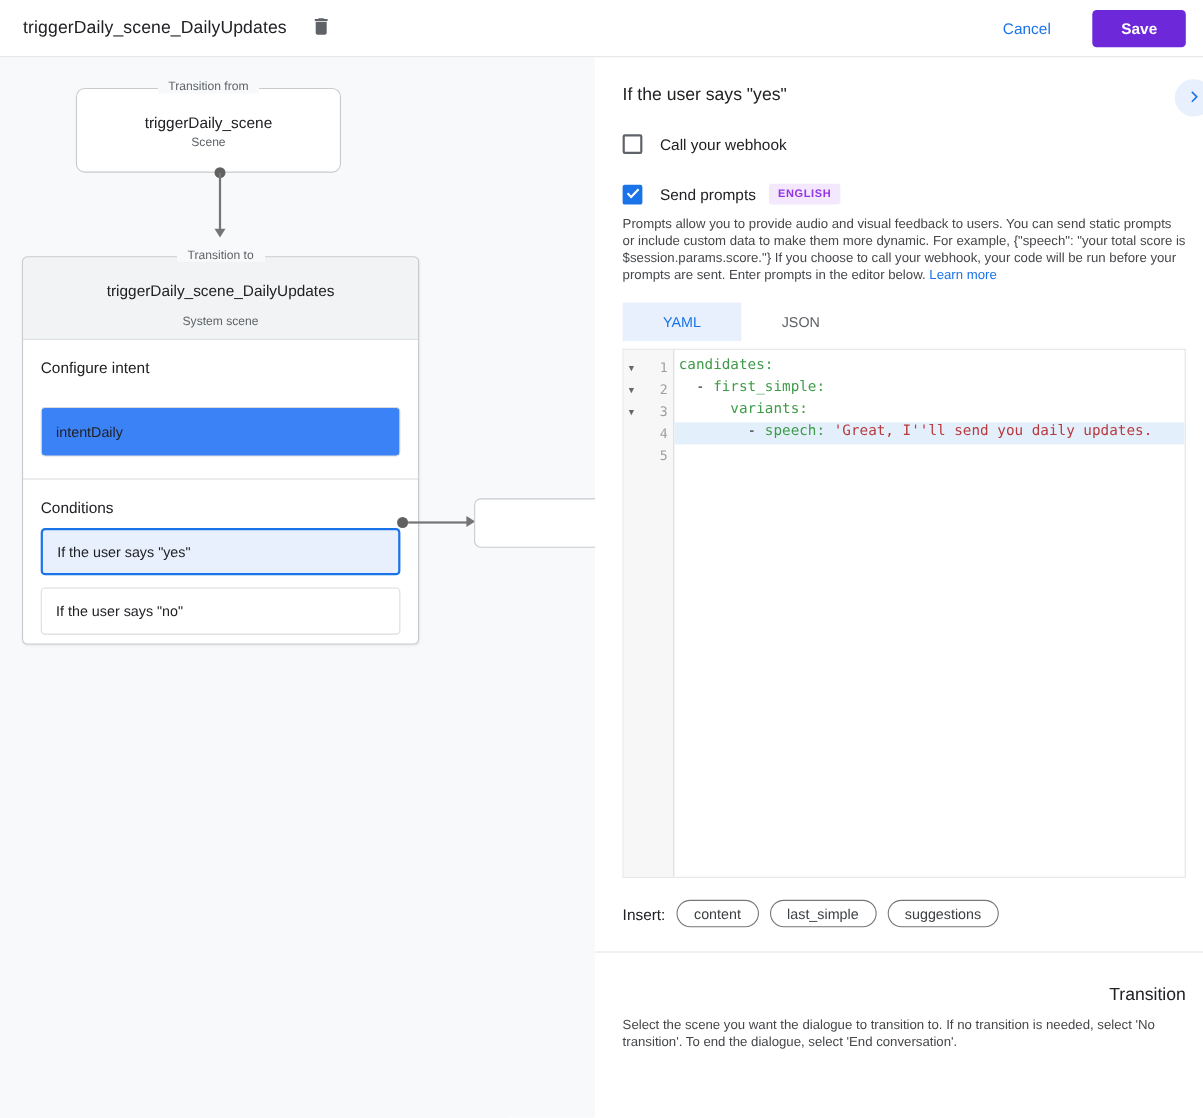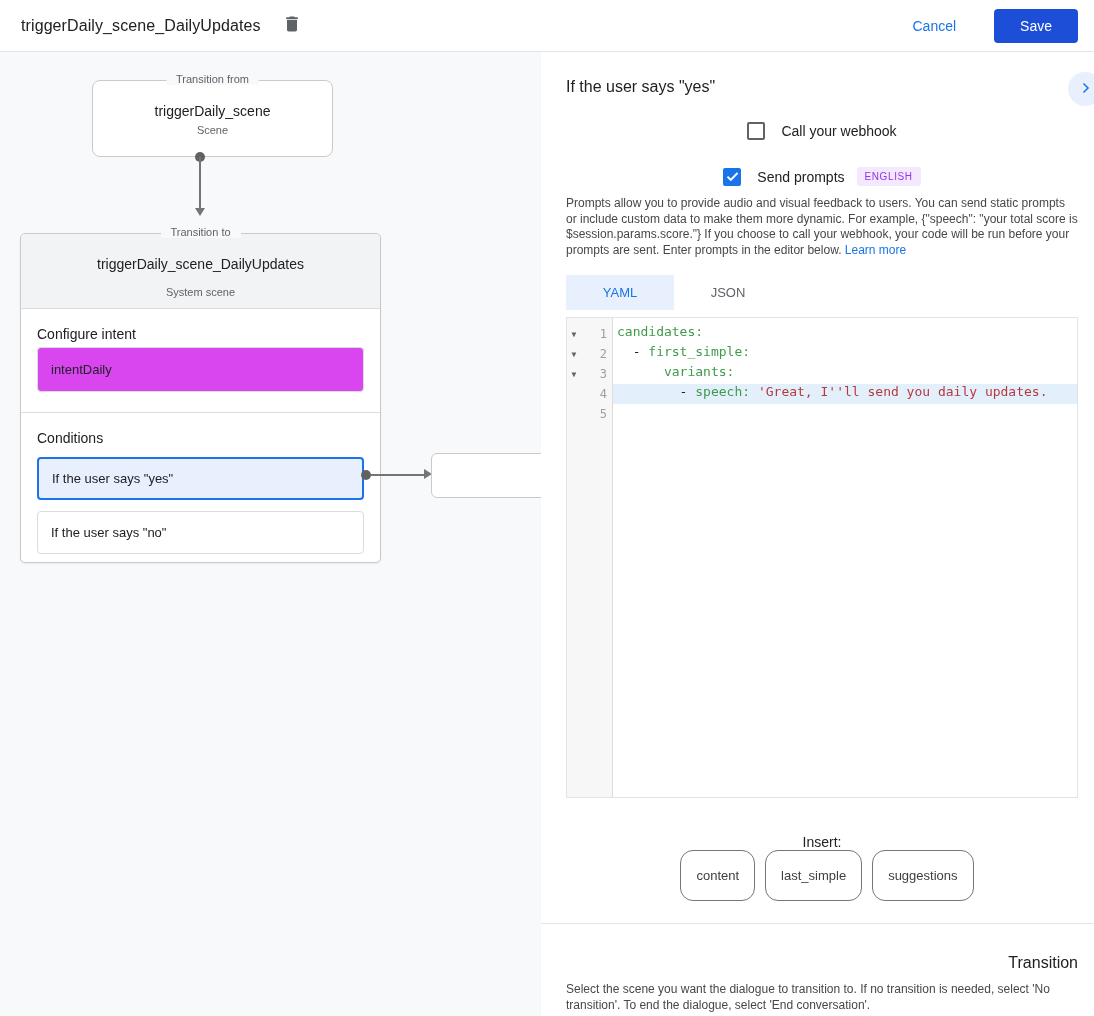--- a/index.html
+++ b/index.html
@@ -8,72 +8,72 @@
 
   
   .topbar { position:absolute; left:0; top:0; width:1094px; height:52px; background:#fff;
     border-bottom:1px solid #e4e6e8; display:flex; align-items:center; padding:0 16px; z-index:5; }
   .topbar h1 { font-size:16px; font-weight:500; letter-spacing:.1px; margin-left:5px; }
   .trash-btn { margin-left:14px; width:34px; height:34px; border:none; background:transparent;
     display:flex; align-items:center; justify-content:center; cursor:pointer; border-radius:50%; }
   .topbar .spacer { flex:1; }
   .btn-cancel { border:none; background:transparent; color:#1a73e8; font-size:14px; font-weight:500;
     padding:8px 16px; cursor:pointer; font-family:inherit; }
-  .btn-save { border:none; background:#1d4ed8; color:#fff; font-size:14px; font-weight:400;
+  .btn-save { border:none; background:#6d28d9; color:#fff; font-size:14px; font-weight:700;
     padding:9px 26px; border-radius:4px; margin-left:22px; cursor:pointer; font-family:inherit; }
 
   
   .left-panel { position:absolute; left:0; top:52px; width:541px; height:964px;
     background:#f8f9fa; overflow:hidden; }
   .legend { position:absolute; top:-8px; left:50%; transform:translateX(-50%);
     background:#f8f9fa; padding:0 10px; font-size:11px; color:#5f6368; white-space:nowrap; }
-  .from-box { position:absolute; left:92px; top:28px; width:241px; height:77px;
+  .from-box { position:absolute; left:69px; top:28px; width:241px; height:77px;
     background:#fff; border:1px solid #c8cace; border-radius:8px; text-align:center; }
   .from-box .node-title { font-size:14px; margin-top:22px; }
   .from-box .node-sub { font-size:11px; color:#5f6368; margin-top:5px; }
   .node-dot { position:absolute; width:10px; height:10px; border-radius:50%; background:#616161; }
   .v-line { position:absolute; left:199px; top:105px; width:2px; height:52px; background:#757575; }
   .arrow-down { position:absolute; left:195px; top:156px; width:0; height:0;
     border-left:5px solid transparent; border-right:5px solid transparent; border-top:8px solid #757575; }
 
   .scene-card { position:absolute; left:20px; top:181px; width:361px; background:#fff;
     border:1px solid #c8cace; border-radius:5px; box-shadow:0 1px 2px rgba(60,64,67,.08); }
   .scene-card-header { background:#f1f3f4; border-bottom:1px solid #dadce0; height:75px;
     text-align:center; border-radius:5px 5px 0 0; }
   .scene-card-header .node-title { font-size:14px; padding-top:22px; }
   .scene-card-header .node-sub { font-size:11px; color:#5f6368; margin-top:14px; }
   .scene-card-body { padding:17px 16px 8px; }
   .section-label { font-size:14px; color:#202124; }
-  .intent-box { margin-top:5px; height:45px; border:1px solid #dadce0; border-radius:4px;
-    background:#d946ef; display:flex; align-items:center; padding:0 13px; font-size:13px; }
+  .intent-box { margin-top:28px; height:45px; border:1px solid #dadce0; border-radius:4px;
+    background:#3b82f6; display:flex; align-items:center; padding:0 13px; font-size:13px; }
   .card-divider { border:none; border-top:1px solid #dadce0; margin:20px -16px 17px; }
   .condition { margin-top:11px; height:43px; border:1px solid #dadce0; border-radius:4px;
     background:#fff; display:flex; align-items:center; padding:0 13px; font-size:13px; cursor:pointer; }
   .condition.selected { border:2px solid #1a73e8; background:#e8f0fe; }
   .h-line { position:absolute; left:371px; top:422px; width:54px; height:2px; background:#757575; }
   .arrow-right { position:absolute; left:424px; top:417px; width:0; height:0;
     border-top:5px solid transparent; border-bottom:5px solid transparent; border-left:8px solid #757575; }
   .stub-box { position:absolute; left:431px; top:401px; width:115px; height:45px;
     background:#fff; border:1px solid #c8cace; border-radius:6px; }
 
   
   .right-panel { position:absolute; left:541px; top:52px; width:553px; height:964px;
     background:#fff; padding:0 16px 0 25px; overflow:hidden; }
   .rp-heading-row { margin-top:26px; display:flex; align-items:center; position:relative; }
   .rp-title { font-size:16px; font-weight:400; }
   .collapse-btn { position:absolute; right:-24px; top:-6px; width:34px; height:34px; border-radius:17px;
     background:#e8f0fe; border:none; display:flex; align-items:center; justify-content:center; cursor:pointer; }
-  .check-row { display:flex; align-items:center;justify-content:center; }
+  .check-row { display:flex; align-items:center; }
   .check-row.webhook { margin-top:26px; }
   .check-row.prompts { margin-top:27px; }
   .checkbox { width:18px; height:18px; border:2px solid #5f6368; border-radius:2px; background:#fff;
     flex:0 0 auto; cursor:pointer; display:flex; align-items:center; justify-content:center; }
   .checkbox.checked { background:#1a73e8; border-color:#1a73e8; }
   .check-label { font-size:14px; font-weight:500; margin-left:16px; }
-  .lang-badge { margin-left:12px; background:#f3e8fd; color:#9334e6; font-size:10px; font-weight:400;
+  .lang-badge { margin-left:12px; background:#f3e8fd; color:#9334e6; font-size:10px; font-weight:700;
     letter-spacing:.6px; padding:4px 8px; border-radius:3px; }
   .rp-desc { margin-top:10px; font-size:12px; line-height:15.5px; color:#45474a; }
   .rp-desc a { color:#1a73e8; text-decoration:none; cursor:pointer; }
 
   .tabs { margin-top:17px; display:flex; }
   .tab { width:108px; height:35px; border:none; background:transparent; font-size:13px; font-weight:500;
     color:#5f6368; cursor:pointer; font-family:inherit; }
   .tab.active { background:#e8f0fe; color:#1a73e8; }
 
   .editor { margin-top:7px; height:481px; border:1px solid #e3e3e3; display:flex;
@@ -82,24 +82,24 @@
   .gutter-row { height:20px; display:flex; align-items:center; }
   .fold { width:14px; font-size:8px; color:#666; text-align:center; flex:0 0 auto; cursor:pointer; }
   .lnum { flex:1; text-align:right; padding-right:5px; font-size:12px; color:#9e9e9e; }
   .code-area { flex:1; padding-top:6px; overflow:hidden; cursor:text; }
   .code-row { height:20px; white-space:pre; padding-left:4px; }
   .code-row.hl { background:#e3f0fc; }
   .tok-k { color:#3f9b49; }
   .tok-p { color:#202124; }
   .tok-s { color:#b8393d; }
 
-  .insert-row { margin-top:36px; display:flex; align-items:center;flex-direction:column; }
+  .insert-row { margin-top:20px; display:flex; align-items:center; }
   .insert-label { font-size:14px; }
   .pill { margin-left:10px; border:1px solid #747775; border-radius:13px; background:#fff;
-    font-size:13px; color:#3c4043; padding:17px 15px; cursor:pointer; font-family:inherit; }
+    font-size:13px; color:#3c4043; padding:4px 15px; cursor:pointer; font-family:inherit; }
 
   .panel-divider { border:none; border-top:1px solid #e4e6e8; margin:22px -16px 0 -25px; }
 
   .transition-heading { margin-top:30px; font-size:16px; font-weight:400;text-align:right; }
   .transition-desc { margin-top:10px; font-size:12px; line-height:15.5px; color:#45474a; }
   .select-box { margin-top:20px; height:36px; border:1px solid #dadce0; border-radius:4px;
     display:flex; align-items:center; padding:0 13px; font-size:14px; cursor:pointer; position:relative; }
   .select-caret { position:absolute; right:14px; top:15px; width:0; height:0;
     border-left:5.5px solid transparent; border-right:5.5px solid transparent; border-top:7px solid #5f6368; }
 </style>

